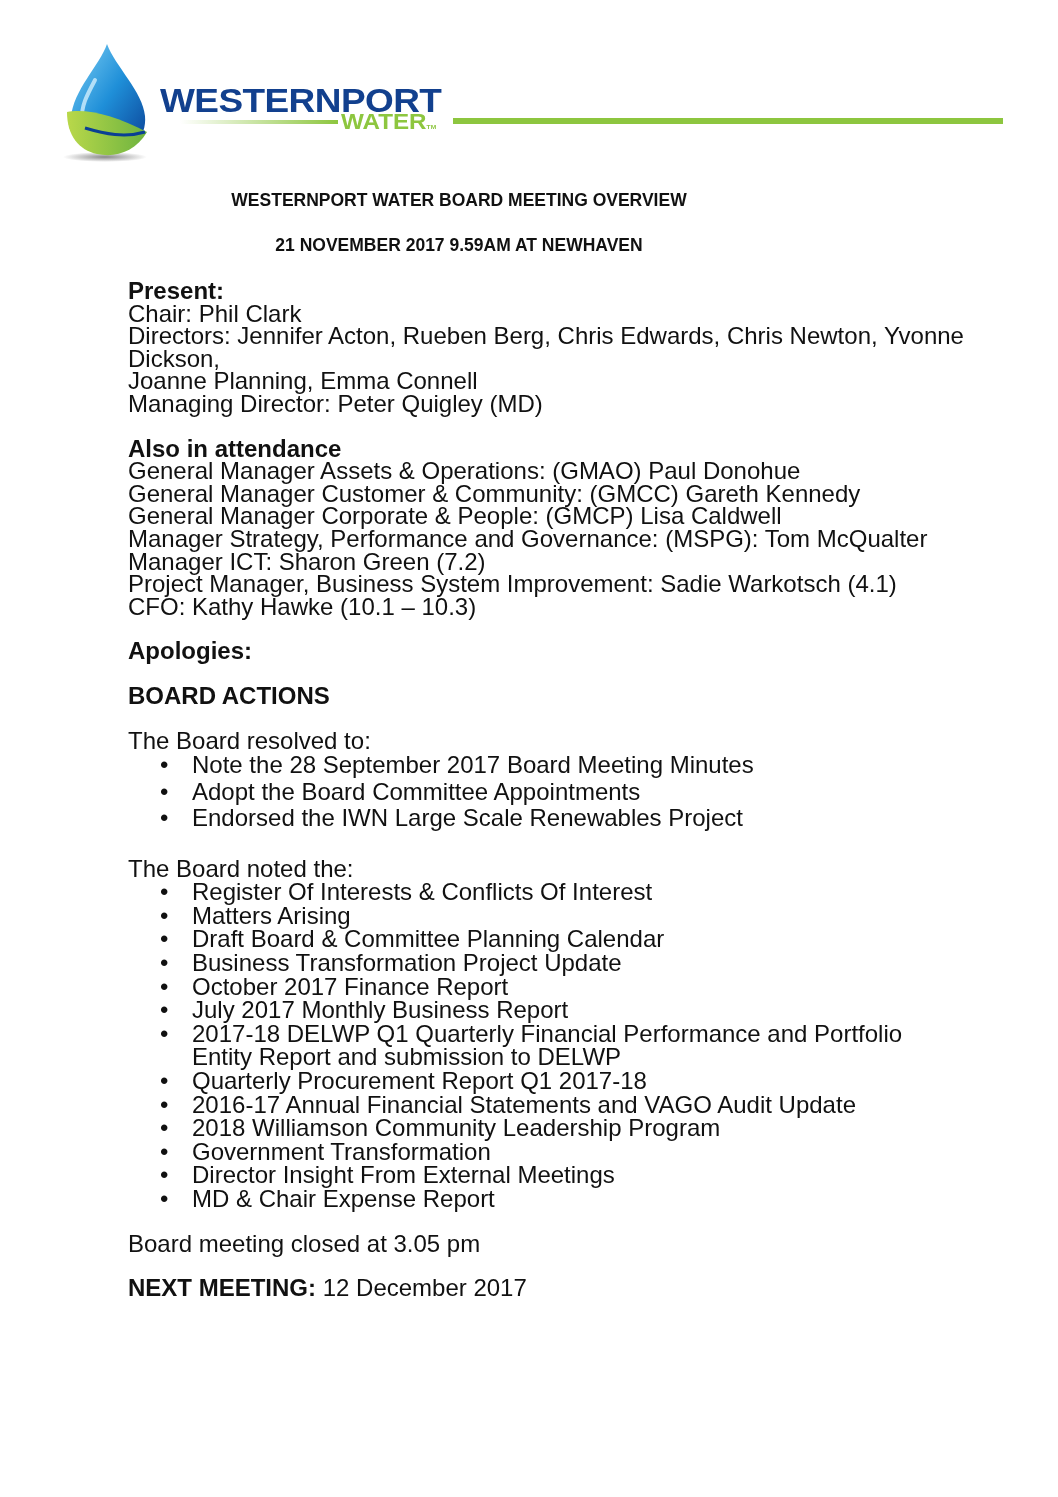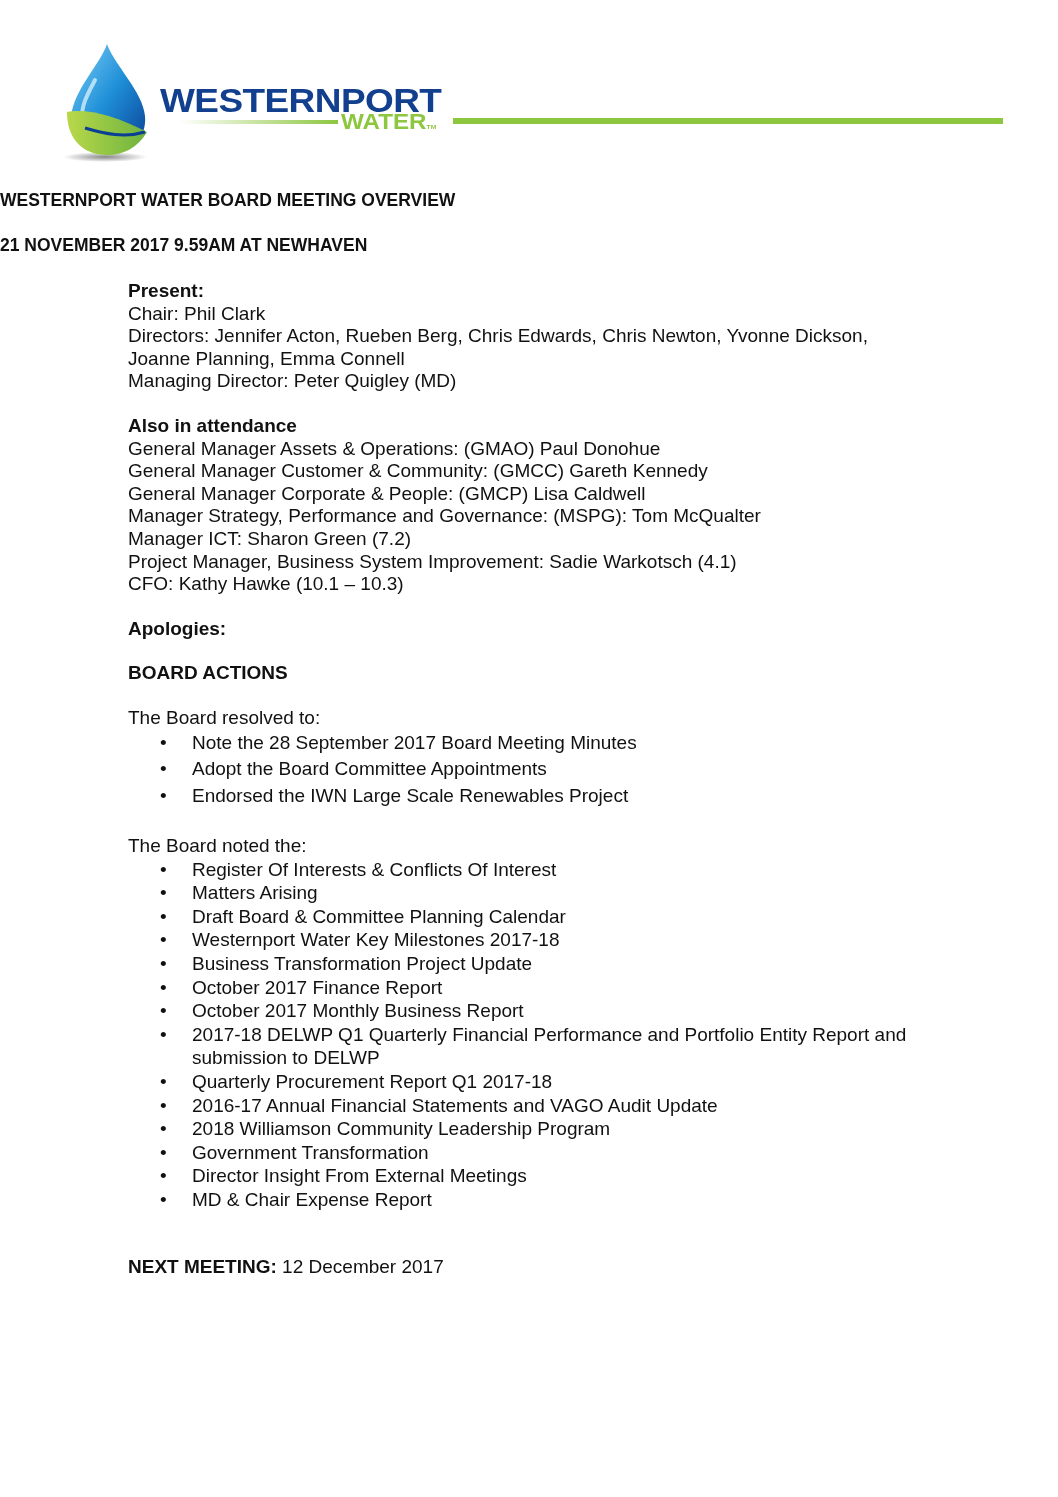--- a/index.html
+++ b/index.html
@@ -10,25 +10,25 @@
   .logo-word { position: absolute; left: 105px; top: 44px; font-family: "Liberation Sans", sans-serif;
                font-weight: 900; font-size: 33px; letter-spacing: -0.5px; color: #12408e;
                transform: scaleX(1.12); transform-origin: left center; line-height: 1; }
   .logo-sub { position: absolute; left: 286px; top: 71px; font-weight: 900; font-size: 22px;
               color: #8dc63f; letter-spacing: 0px; line-height: 1; transform: scaleX(1.1); transform-origin: left center; }
   .logo-tm { font-size: 6px; font-weight: 700; }
   .logo-fade { position: absolute; left: 125px; top: 80px; width: 158px; height: 4px;
                background: linear-gradient(to right, rgba(141,198,63,0) 0%, #8dc63f 100%); }
   .logo-rule { position: absolute; left: 398px; top: 78px; width: 550px; height: 6px; background: #8dc63f; }
 
-  .title { position: absolute; left: 0; width: 886px; text-align: left; font-weight: 700; font-size: 17.5px; }
+  .title { position: absolute; left: 16px; width: 886px; text-align: center; font-weight: 700; font-size: 17.5px; }
   .t1 { top: 190px; }
   .t2 { top: 235px; }
 
-  .content { position: absolute; left: 128px; top: 280px; width: 880px; font-size: 19px; line-height: 22.6px; }
+  .content { position: absolute; left: 128px; top: 280px; width: 880px; font-size: 24px; line-height: 22.6px; }
   .h { font-weight: 700; }
   .gap { height: 22px; }
   ul.bul { list-style: none; margin: 0; padding: 0; }
   ul.bul li { position: relative; padding-left: 64px; }
   ul.bul li::before { content: "\2022"; position: absolute; left: 32px; top: 0; }
   ul.actions li { line-height: 26.5px; }
   ul.noted li { line-height: 23.6px; }
 </style>
 </head>
 <body>
@@ -95,29 +95,29 @@
     <li>Adopt the Board Committee Appointments</li>
     <li>Endorsed the IWN Large Scale Renewables Project</li>
   </ul>
   <div class="gap" style="height:26px"></div>
 
   <div>The Board noted the:</div>
   <ul class="bul noted">
     <li>Register Of Interests &amp; Conflicts Of Interest</li>
     <li>Matters Arising</li>
     <li>Draft Board &amp; Committee Planning Calendar</li>
-    <li>Westernport Water Key Milestones 2017-18</li>
     <li>Business Transformation Project Update</li>
     <li>October 2017 Finance Report</li>
-    <li>October 2017 Monthly Business Report</li>
+    <li>July 2017 Monthly Business Report</li>
     <li style="padding-right:60px">2017-18 DELWP Q1 Quarterly Financial Performance and Portfolio Entity Report and submission to DELWP</li>
     <li>Quarterly Procurement Report Q1 2017-18</li>
     <li>2016-17 Annual Financial Statements and VAGO Audit Update</li>
     <li>2018 Williamson Community Leadership Program</li>
     <li>Government Transformation</li>
     <li>Director Insight From External Meetings</li>
     <li>MD &amp; Chair Expense Report</li>
   </ul>
   <div class="gap"></div>
 
+  <div>Board meeting closed at 3.05 pm</div>
   <div class="gap"></div>
   <div><span class="h">NEXT MEETING:</span><span> 12 December 2017</span></div>
 </div>
 
 </body></html>

